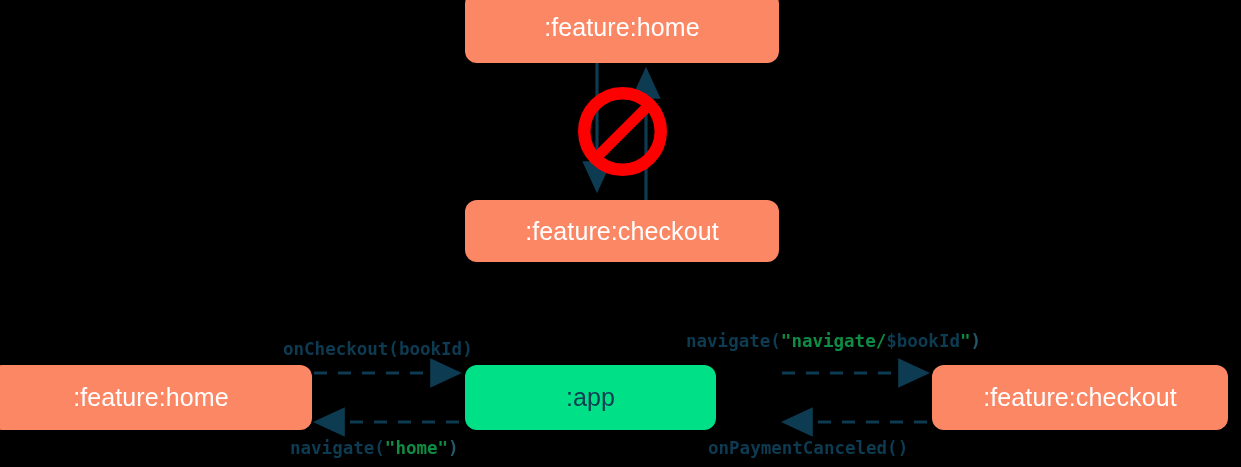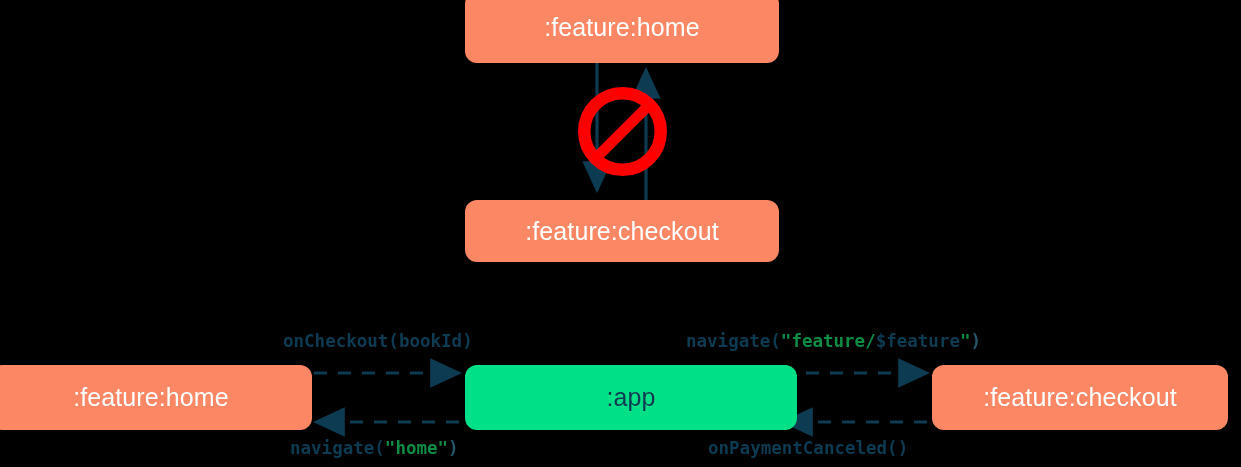--- a/index.html
+++ b/index.html
@@ -40,37 +40,37 @@
     background: #00e087;
     color: #0d3b52;
   }
 
   
   #node-home-top   { left: 465px; top: -8px;  width: 314px; height: 71px; }
   #node-checkout-top { left: 465px; top: 200px; width: 314px; height: 62px; }
 
   
   #node-home-bottom     { left: -10px; top: 365px; width: 322px; height: 65px; }
-  #node-app             { left: 465px; top: 365px; width: 332px; height: 65px; text-align: center; }
+  #node-app             { left: 465px; top: 365px; width: 251px; height: 65px; text-align: center; }
   #node-checkout-bottom { left: 932px; top: 365px; width: 296px; height: 65px; }
 
   
   .edge-label {
     position: absolute;
     font-family: "DejaVu Sans Mono", "Liberation Mono", monospace;
     font-size: 17.5px;
     font-weight: bold;
     color: #0d3b52;
     white-space: nowrap;
     user-select: none;
   }
   .edge-label .str { color: #0e8c44; }
   .edge-label .punct { color: #27566b; }
 
-  #label-oncheckout     { left: 283px; top: 331px; text-align: center; }
+  #label-oncheckout     { left: 283px; top: 339px; text-align: center; }
   #label-navigate-co    { left: 686px; top: 331px; }
   #label-navigate-home  { left: 290px; top: 438px; }
   #label-onpaymentcancel{ left: 708px; top: 438px; }
 
   
   #no-entry-icon {
     position: absolute;
     left: 578px;
     top: 87px;
     width: 89px;
@@ -135,17 +135,17 @@
 <div class="node node-app" id="node-app">
   <span>:app</span>
 </div>
 
 <div class="node node-feature" id="node-checkout-bottom">
   <span>:feature:checkout</span>
 </div>
 
 <div class="edge-label" id="label-oncheckout"><span>onCheckout(</span><span>bookId</span><span>)</span></div>
 
-<div class="edge-label" id="label-navigate-co"><span>navigate(</span><span class="str">"</span><span class="str">feature/</span><span>$feature</span><span class="str">"</span><span class="punct">)</span></div>
+<div class="edge-label" id="label-navigate-co"><span>navigate(</span><span class="str">"</span><span class="str">navigate/</span><span>$bookId</span><span class="str">"</span><span class="punct">)</span></div>
 
 <div class="edge-label" id="label-navigate-home"><span>navigate(</span><span class="str">"</span><span class="str">home</span><span class="str">"</span><span class="punct">)</span></div>
 
 <div class="edge-label" id="label-onpaymentcancel"><span>onPaymentCanceled()</span></div>
 
 </body></html>

